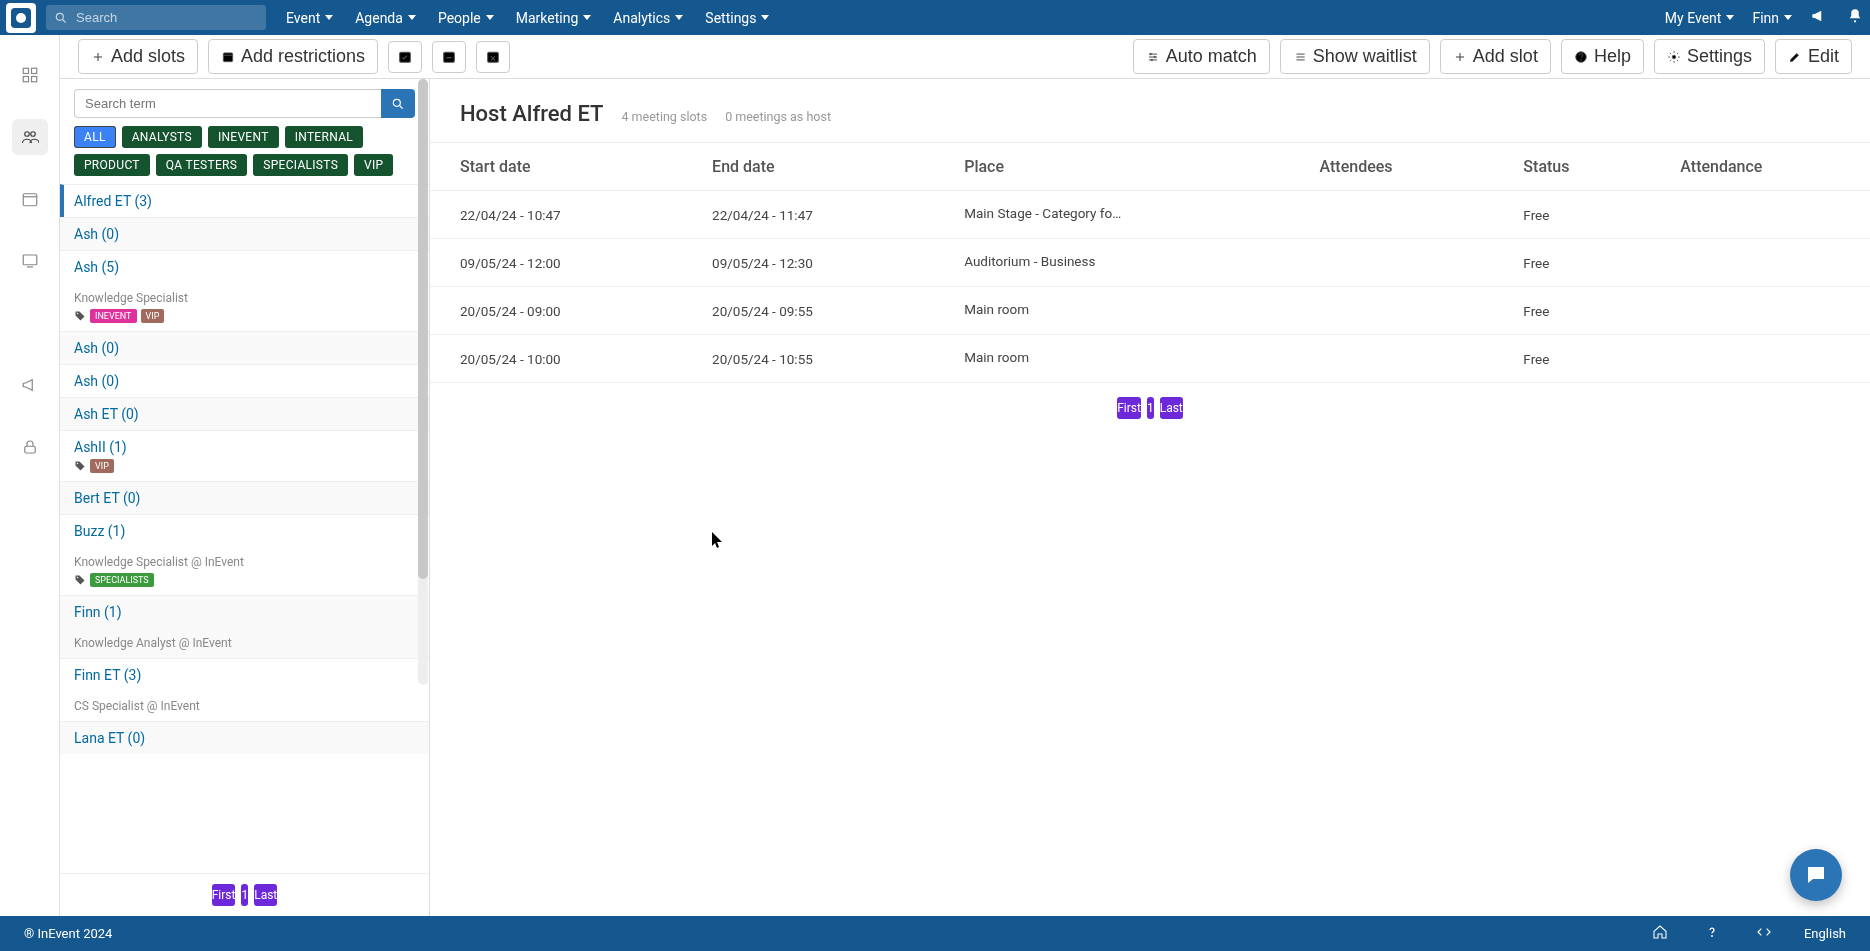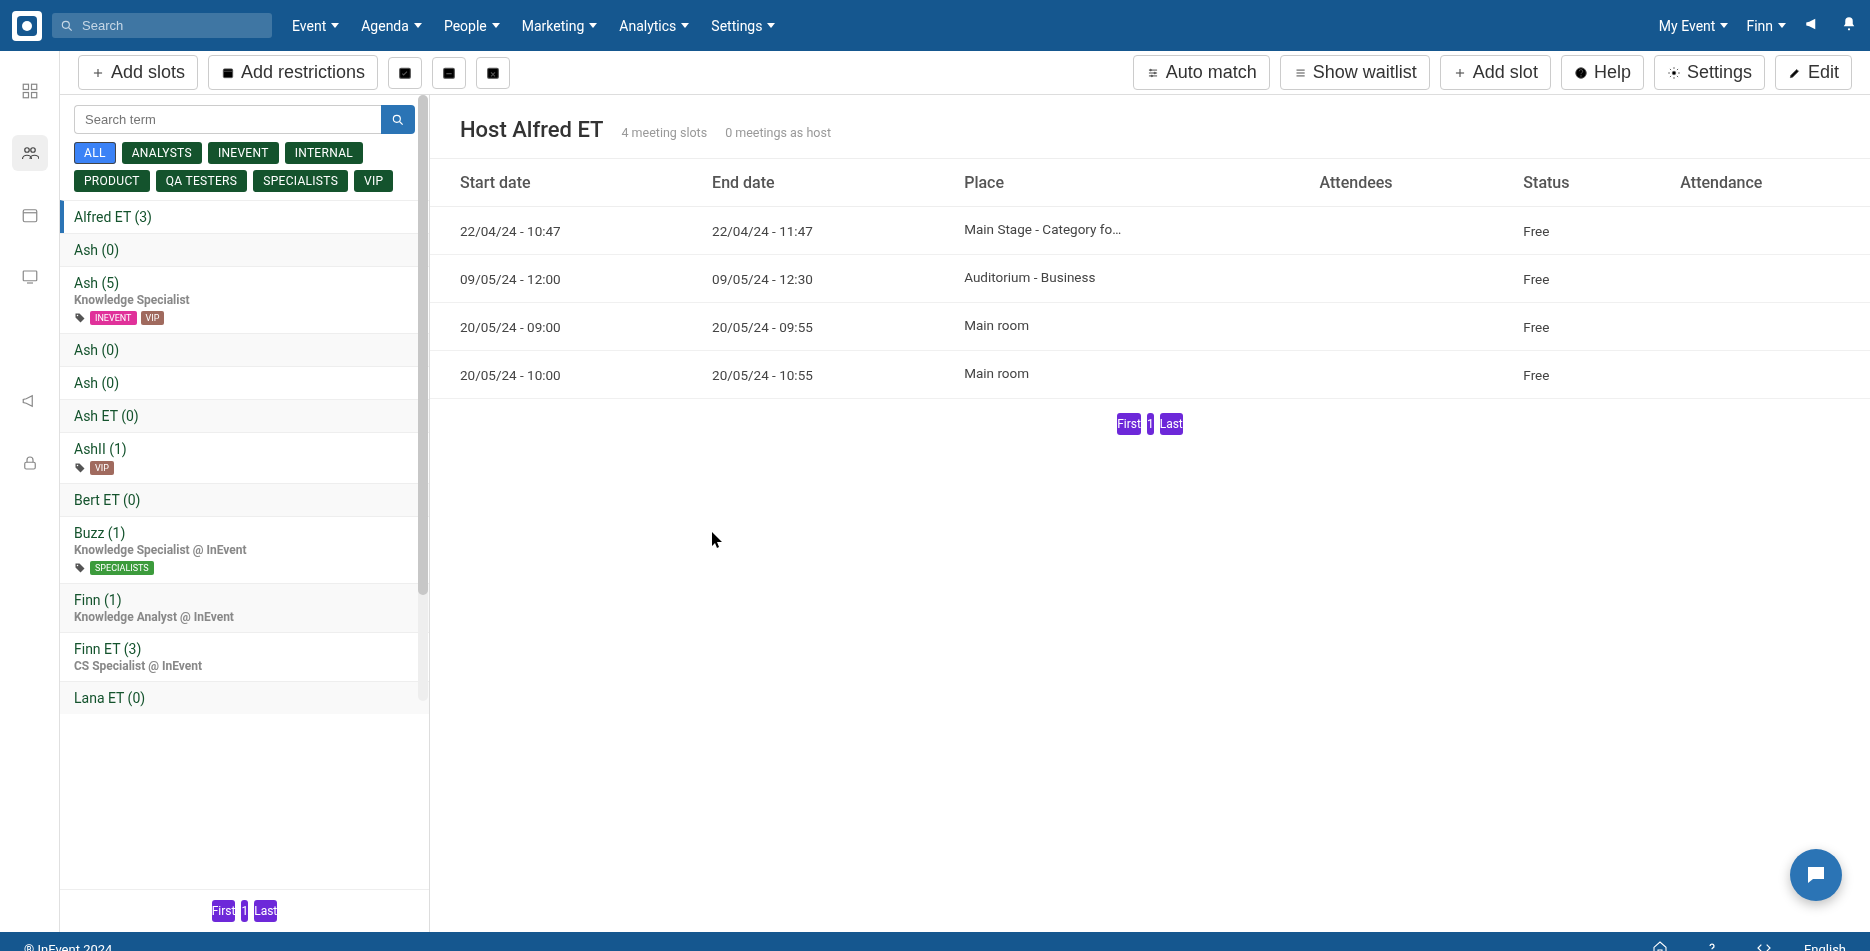--- a/index.html
+++ b/index.html
@@ -1,19 +1,19 @@
 <!DOCTYPE html>
 <html><head>
 <meta charset="utf-8">
 <style>
 * { box-sizing: border-box; margin: 0; padding: 0; }
 body { font-family: -apple-system, BlinkMacSystemFont, "Segoe UI", Roboto, Helvetica, Arial, sans-serif; font-size: 14px; color: #333; background: #fff; }
 
 
-.topbar { background: #15578f; height: 51px; display: flex; align-items: center; padding: 0 12px; color: #fff; }
+.topbar { background: #15578f; height: 35px; display: flex; align-items: center; padding: 0 6px; color: #fff; }
 .topbar .logo { width: 30px; height: 30px; background: #fff; border-radius: 4px; display: flex; align-items: center; justify-content: center; margin-right: 10px; }
 .topbar .search { position: relative; }
 .topbar .search input { background: #3f76a3; border: none; border-radius: 3px; padding: 5px 10px 5px 30px; color: #fff; width: 220px; font-size: 13px; }
 .topbar .search input::placeholder { color: #c6d7e6; }
 .topbar .search .sicon { position: absolute; left: 8px; top: 6px; color: #c6d7e6; }
 .topbar .menu { display: flex; margin-left: 20px; gap: 22px; }
 .topbar .menu-item { display: flex; align-items: center; gap: 5px; cursor: pointer; font-size: 14px; }
 .topbar .spacer { flex: 1; }
 .topbar .right { display: flex; align-items: center; gap: 18px; justify-content: flex-end; }
 
@@ -53,22 +53,22 @@
 .search-row .go svg { width:14px; height:14px; stroke:#fff; fill:none; }
 
 .chips { padding: 0 14px 8px 14px; display:flex; flex-wrap:wrap; gap:6px; }
 .chip { background:#14532d; color:#fff; border-radius:3px; padding:4px 10px; font-size:12px; cursor:pointer; letter-spacing: 0.3px;}
 .chip.selected { background:#3b82f6; outline: 1px solid #444; outline-offset: -1px;}
 
 .people { flex:1; overflow:hidden; position:relative; }
 .person { padding:8px 14px; border-top:1px solid #eee; cursor:pointer; }
 .person:nth-child(even){ background:#f9f9f9; }
 .person.selected { border-left:4px solid #2b74b5; background:#fff; padding-left:10px; }
-.person-name { font-size:14px; color:#14532d; }
-.person-sub { font-size:12px; color:#888; margin-top:2px;font-weight:bold; }
+.person-name { font-size:14px; color:#0369a1; }
+.person-sub { font-size:12px; color:#888; margin-top:16px; }
 .tag-row { display:flex; align-items:center; gap:4px; margin-top:4px; }
 .tag-row svg { width:12px; height:12px; fill:#555; }
 .tag { font-size:9px; padding:2px 5px; border-radius:2px; color:#fff; text-transform:uppercase; }
 .tag.pink { background:#e0319a; }
 .tag.brown { background:#a06a5e; }
 .tag.green { background:#3c9b3c; }
 
 .side-pager { padding:10px; display:flex; justify-content:center; gap:6px; border-top:1px solid #eee; }
 .pill { background:#6d28d9; color:#fff; border-radius:3px; padding:4px 0; font-size:12px; cursor:pointer; }
 

